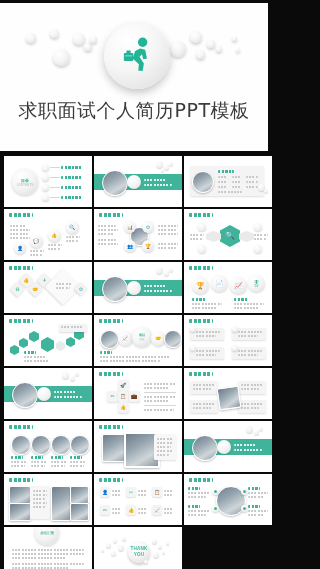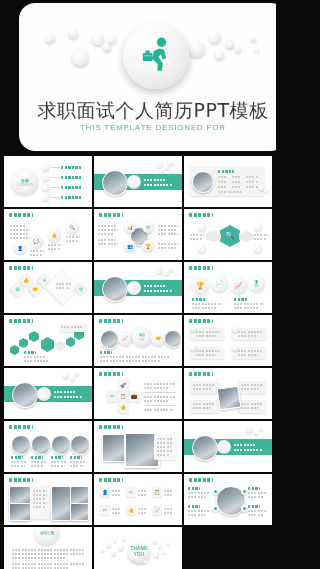--- a/index.html
+++ b/index.html
@@ -1,22 +1,22 @@
 <!DOCTYPE html>
 <html><head>
 <meta charset="utf-8">
 <style>
   html,body{margin:0;padding:0;background:#0a0a0a;}
   body{width:276px;height:569px;overflow:hidden;
        font-family:"Liberation Sans","DejaVu Sans",sans-serif;}
   .page{position:relative;width:276px;height:569px;background:#0a0a0a;}
 
   
-  .hero{position:absolute;left:19px;top:3px;width:268px;height:148px;
-        background:#fefefe;overflow:hidden;border-radius:16px;}
+  .hero{position:absolute;left:0;top:3px;width:268px;height:148px;
+        background:#fefefe;overflow:hidden;}
   .bubbles{position:absolute;inset:0;}
   .bub{position:absolute;border-radius:50%;
        background:radial-gradient(circle at 33% 28%,#ffffff 0%,#f4f4f4 48%,#d8d8d8 100%);
        box-shadow:0 2px 3px rgba(0,0,0,.18);}
   .hero-badge{position:absolute;left:104px;top:20px;width:66px;height:66px;border-radius:50%;
        background:radial-gradient(circle at 34% 26%,#ffffff 0%,#f6f6f6 45%,#dcdcdc 100%);
        box-shadow:0 4px 8px rgba(0,0,0,.22);display:flex;align-items:center;justify-content:center;}
   .hero-badge svg{width:40px;height:40px;}
   .hero-title{position:absolute;left:0;right:0;top:95px;text-align:center;
        font-size:19px;color:#3b3b3b;letter-spacing:.5px;
@@ -97,21 +97,20 @@
     <div class="hero-badge">
       <svg viewBox="0 0 64 64">
         <circle cx="41" cy="10" r="7.5" fill="#23b396"></circle>
         <path d="M37 20 L45 22 L48 36 L42 37 L40 29 L36 33 L43 44 L41 56 L34 55 L35 45 L25 36 L29 24 Z" fill="#23b396"></path>
         <rect x="11" y="27" width="15" height="13" rx="1.5" fill="#23b396"></rect>
         <rect x="15" y="23" width="7" height="4" rx="1" fill="#23b396"></rect>
         <rect x="13" y="31" width="11" height="1.6" fill="#fff" opacity=".55"></rect>
       </svg>
     </div>
     <div class="hero-title">求职面试个人简历PPT模板</div>
-    <div class="hero-sub">THIS TEMPLATE DESIGNED FOR</div>
   </div>
 
   <div class="grid">
 
     <div class="slide">
       <div class="ctr-badge" style="left:8px;top:13px;width:26px;height:26px;">
         <span class="cn">目录</span>
         <span class="en">CONTENTS</span>
       </div>
       <div class="circ" style="left:38px;top:8px;width:7px;height:7px;"></div>

